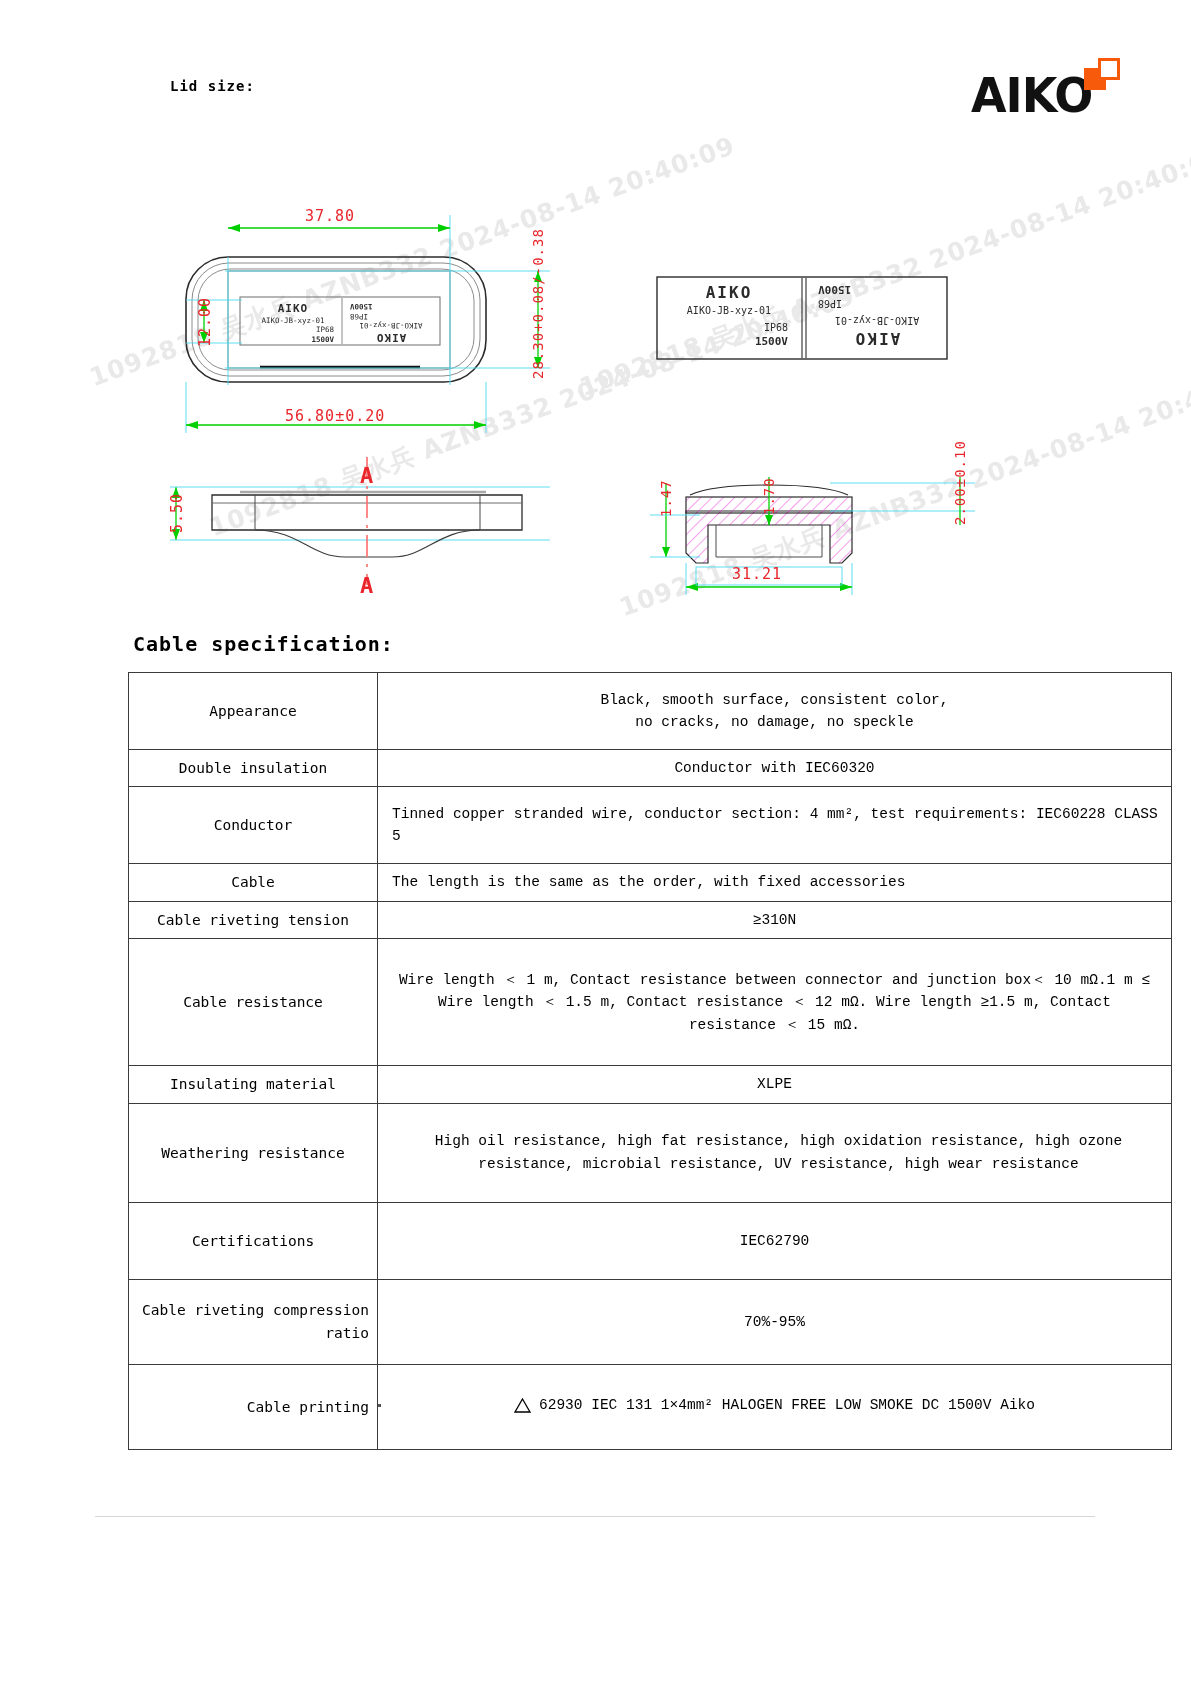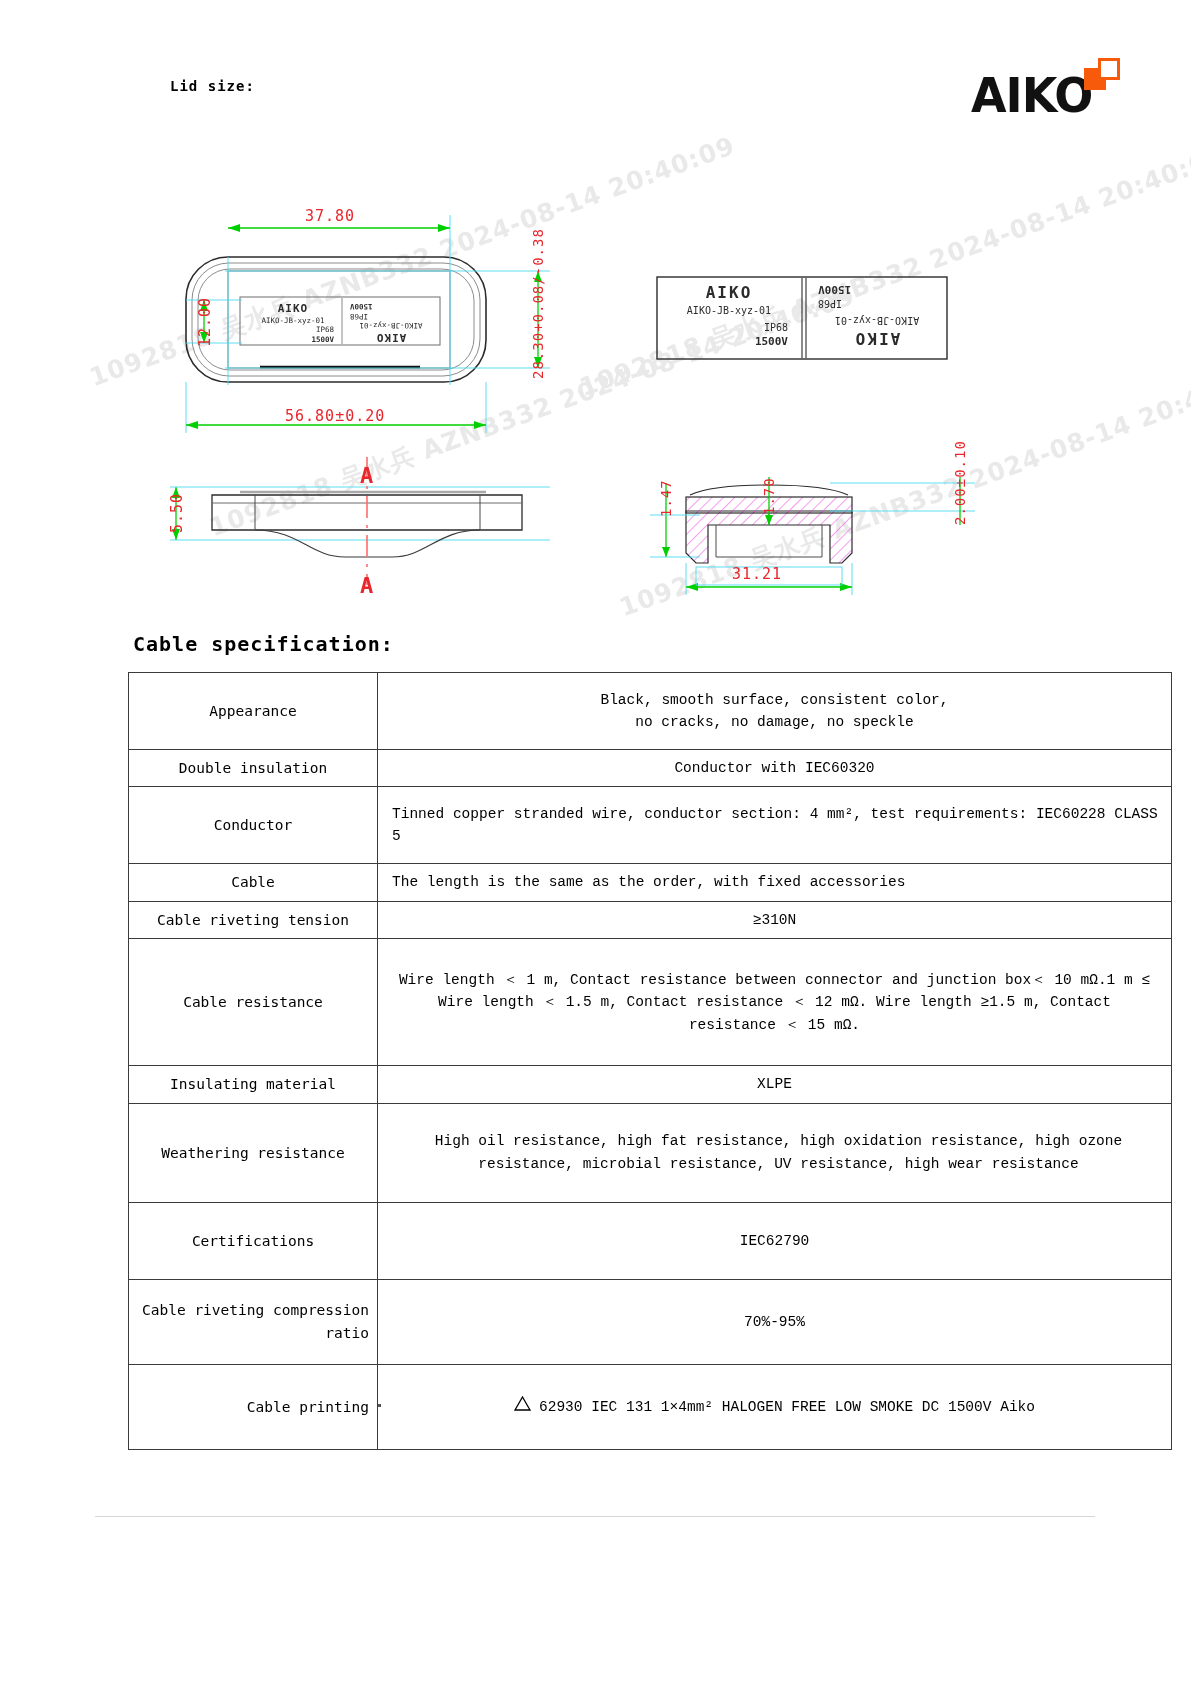--- a/index.html
+++ b/index.html
@@ -57,21 +57,21 @@
     padding:7px 8px;
     vertical-align:middle;
   }
   table.spec td.k{
     width:228px;text-align:center;
   }
   table.spec td.k.left{text-align:right;padding-left:12px;}
   table.spec td.v{text-align:center;font-family:Liberation Mono, monospace;}
   table.spec td.v.left{text-align:left;padding-left:14px;}
   table.spec td.tall{height:62px;}
-  .warn-wrap{display:inline-flex;align-items:flex-start;}
+  .warn-wrap{display:inline-flex;align-items:center;}
   .tri-svg{margin-right:8px;}
 
   .footrule{position:absolute;left:95px;top:1516px;width:1000px;height:1px;background:#d6d6d6;}
   .dot{position:absolute;left:378px;top:1404px;width:3px;height:3px;background:#555;}
 </style>
 </head>
 <body>
 
 <div class="page">
 

